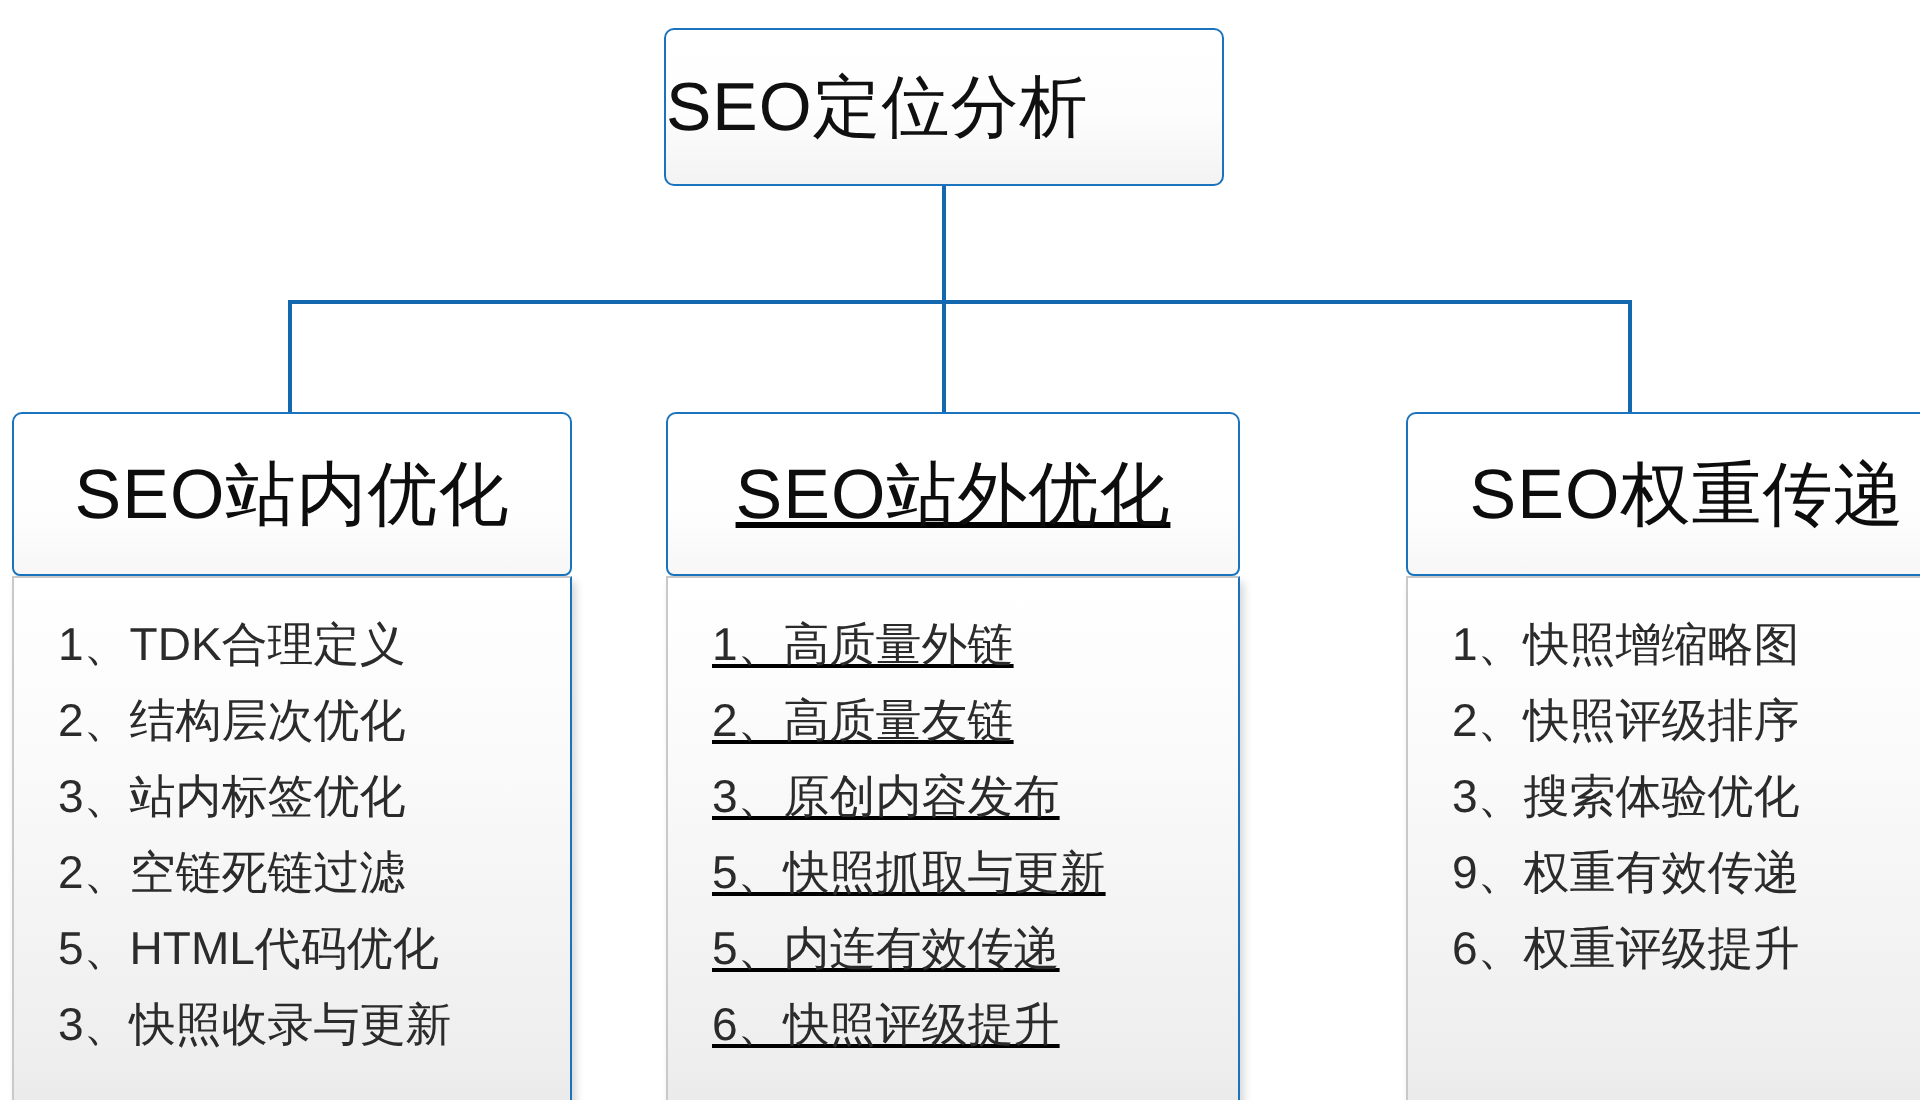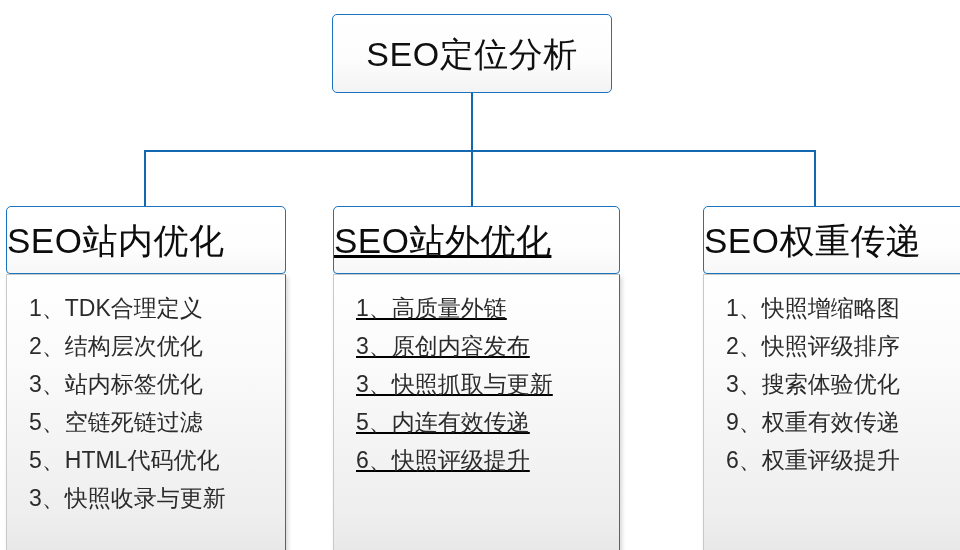--- a/index.html
+++ b/index.html
@@ -30,44 +30,43 @@
     left: 332px;
     top: 14px;
     width: 280px;
     height: 79px;
     box-sizing: border-box;
     border: 1.5px solid #1a74bd;
     border-radius: 5px;
     background: linear-gradient(180deg, #ffffff 0%, #fdfdfd 55%, #f3f3f3 100%);
     display: flex;
     align-items: center;
-    justify-content: center;
   }
   .root-label {
     font-size: 34px;
     color: #101010;
     letter-spacing: 0.5px;
     line-height: 1;
   }
 
   
   .column {
     position: absolute;
     top: 206px;
   }
   .col-head {
     box-sizing: border-box;
     width: 100%;
-    height: 68px;
+    height: 82px;
     border: 1.5px solid #1a74bd;
     border-radius: 5px 5px 4px 4px;
     background: linear-gradient(180deg, #ffffff 0%, #fefefe 60%, #f7f7f7 100%);
     display: flex;
     align-items: center;
-    justify-content: flex-start;
+    justify-content: center;
   }
   .col-head-label {
     font-size: 35px;
     color: #0d0d0d;
     line-height: 1;
     letter-spacing: 0.5px;
   }
   .col-body {
     box-sizing: border-box;
     width: 100%;
@@ -114,36 +113,37 @@
 
   <div class="column" id="col1">
     <div class="col-head">
       <span class="col-head-label">SEO站内优化</span>
     </div>
     <div class="col-body">
       <ul class="item-list">
         <li>1、TDK合理定义</li>
         <li>2、结构层次优化</li>
         <li>3、站内标签优化</li>
-        <li>5、空链死链过滤</li>
+        <li>2、空链死链过滤</li>
         <li>5、HTML代码优化</li>
         <li>3、快照收录与更新</li>
       </ul>
     </div>
   </div>
 
   <div class="column" id="col2">
     <div class="col-head">
       <span class="col-head-label">SEO站外优化</span>
     </div>
     <div class="col-body">
       <ul class="item-list">
         <li>1、高质量外链</li>
+        <li>2、高质量友链</li>
         <li>3、原创内容发布</li>
-        <li>3、快照抓取与更新</li>
+        <li>5、快照抓取与更新</li>
         <li>5、内连有效传递</li>
         <li>6、快照评级提升</li>
       </ul>
     </div>
   </div>
 
   <div class="column" id="col3">
     <div class="col-head">
       <span class="col-head-label">SEO权重传递</span>
     </div>

